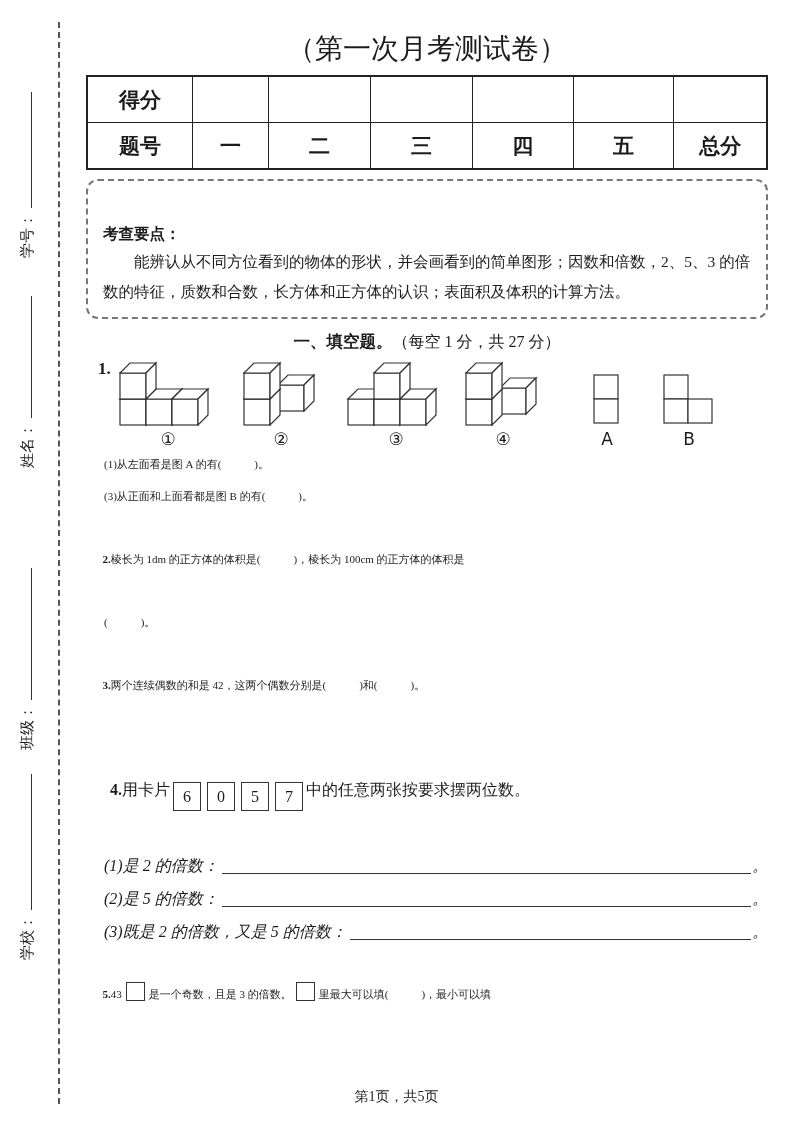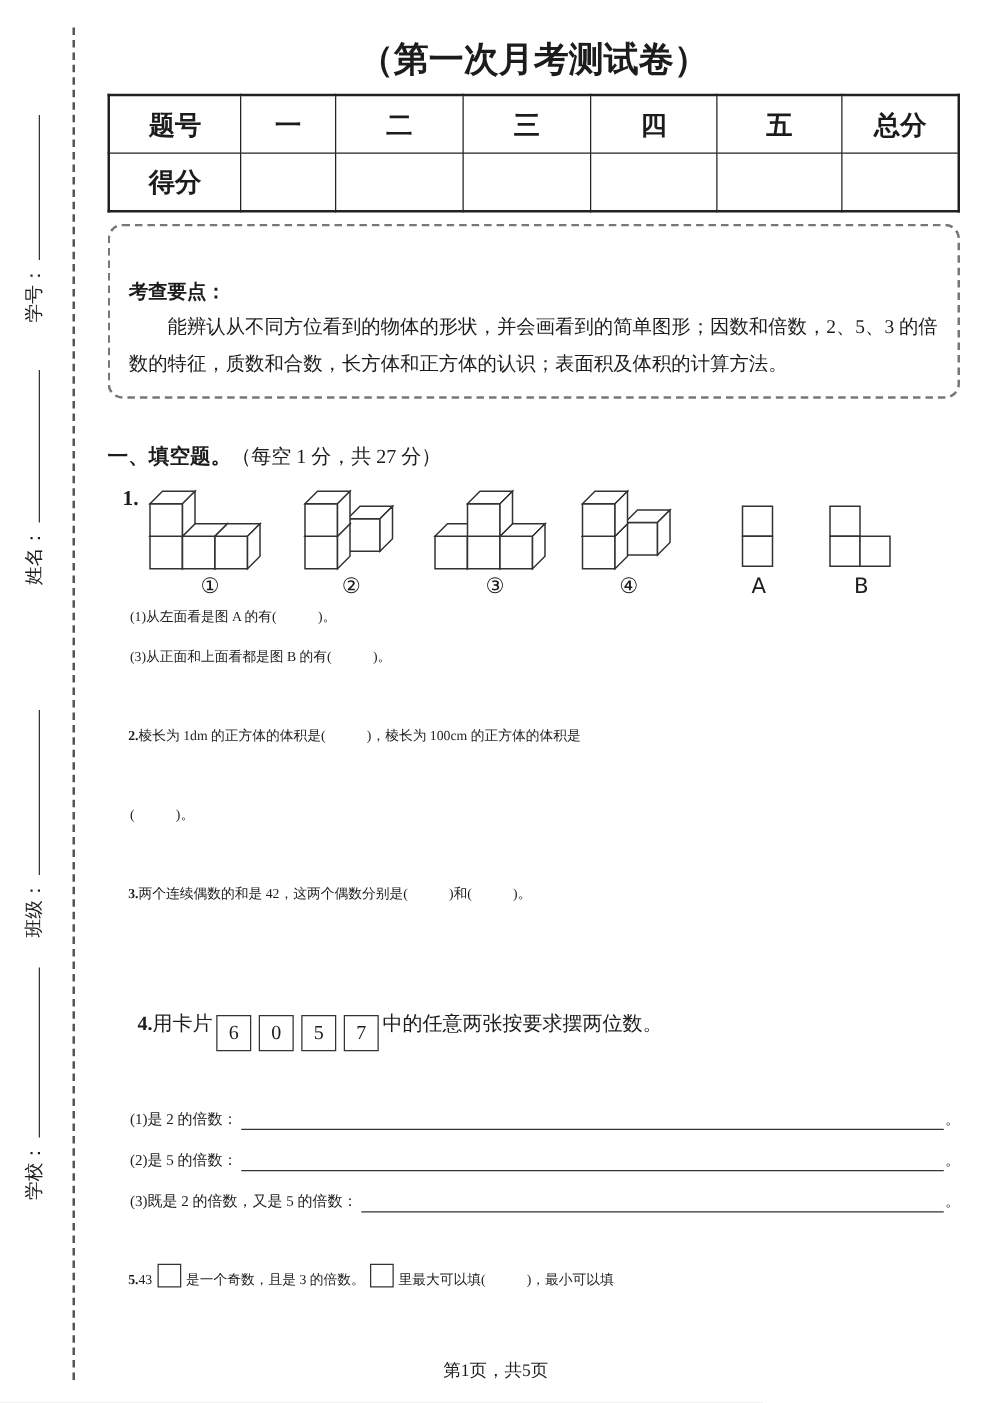--- a/index.html
+++ b/index.html
@@ -6,53 +6,53 @@
   .page{position:relative;width:793px;height:1122px;background:#ffffff;margin:0 auto;
         font-family:"Liberation Serif","DejaVu Serif",serif;color:#1c1c1c;overflow:hidden;}
   
   .dashed-v{position:absolute;left:58px;top:22px;height:1082px;border-left:2px dashed #555;}
   .margin-field{position:absolute;left:18px;transform:rotate(-90deg);transform-origin:0 0;
         font-size:15px;white-space:nowrap;display:flex;align-items:baseline;gap:5px;}
   .m-line{display:inline-block;border-bottom:1.3px solid #333;height:13px;}
   
   .main{position:absolute;left:86px;top:20px;width:682px;}
   .title{font-size:37px;font-weight:bold;text-align:center;margin:0;line-height:54px;letter-spacing:1px;}
-  .subtitle{font-size:28px;font-weight:bold;text-align:center;margin:8px 0 0;line-height:42px;}
+  .subtitle{font-size:28px;font-weight:normal;text-align:center;margin:8px 0 0;line-height:42px;}
   .meta{text-align:right;font-size:15px;margin-top:20px;line-height:20px;padding-right:2px;}
   
   table.score{border-collapse:collapse;width:100%;margin-top:5px;table-layout:fixed;border:2px solid #222;}
   table.score td{border:1px solid #222;height:43px;text-align:center;font-size:21px;font-weight:bold;
         font-family:"Liberation Serif","DejaVu Serif",serif;}
   
   .kp{border:2px dashed #777;border-radius:12px;margin-top:9px;padding:8px 15px 10px;}
   .kp-title{font-weight:bold;font-size:15.5px;line-height:26px;margin-top:32px;}
   .kp-body{font-size:15.5px;line-height:30px;text-indent:2em;margin:0;}
   
-  .section-h{margin-top:31px;font-size:16px;line-height:30px;}
+  .section-h{margin-top:14px;font-size:16px;line-height:18px;text-align:center;}
   .section-h .bold{font-weight:bold;font-size:16.5px;}
   .qline{font-size:11px;line-height:31.5px;white-space:pre-wrap;}
   .qnum{font-weight:bold;}
   .ind1{padding-left:18px;}
   
   .figs{display:flex;align-items:flex-end;margin-top:4px;position:relative;padding-left:22px;}
   .q1num{position:absolute;left:12px;top:4px;font-weight:bold;font-size:17px;}
   .figcol{display:flex;flex-direction:column;align-items:center;}
   .flabel{font-size:17px;line-height:20px;margin-top:2px;font-family:"DejaVu Sans","Liberation Sans",sans-serif;}
   .figs svg{display:block;}
   .figs path,.figs rect{fill:#ffffff;stroke:#333;stroke-width:1.2;}
   .ml10{margin-left:10px;}.ml24{margin-left:24px;}.ml26{margin-left:26px;}
   .ml18{margin-left:18px;}.ml50{margin-left:50px;}.ml40{margin-left:40px;}
   
   .cardline{font-size:16px;line-height:38px;white-space:pre-wrap;}
   .card{display:inline-block;width:26px;height:27px;border:1.3px solid #333;text-align:center;
         line-height:27px;font-size:16px;margin:0 3px;vertical-align:-7px;background:#fff;}
   .sqbox{display:inline-block;width:17px;height:17px;border:1.3px solid #333;vertical-align:-3px;
         margin:0 4px;background:#fff;}
   
-  .fill-row{display:flex;font-size:12px;line-height:33px;white-space:pre-wrap;}
+  .fill-row{display:flex;font-size:16px;line-height:33px;white-space:pre-wrap;font-style:italic;}
   .uline{flex:1;border-bottom:1.2px solid #333;margin:0 1px 8px 3px;}
   .footer{position:absolute;bottom:16px;left:0;width:100%;text-align:center;font-size:14px;}
 </style>
 </head>
 <body>
 
 <div class="page">
 
   <div class="dashed-v"></div>
 
@@ -82,36 +82,36 @@
         <col style="width:15.5%">
           <col style="width:11.2%">
           <col style="width:15%">
         <col style="width:15%">
           <col style="width:14.8%">
           <col style="width:14.8%">
           <col>
       </colgroup>
       <tbody>
         <tr>
+          <td>得分</td>
+          <td></td>
+          <td></td>
+          <td></td>
+          <td></td>
+          <td></td>
+          <td></td>
+        </tr>
+        <tr>
           <td>题号</td>
           <td>一</td>
           <td>二</td>
           <td>三</td>
           <td>四</td>
           <td>五</td>
           <td>总分</td>
-        </tr>
-        <tr>
-          <td>得分</td>
-          <td></td>
-          <td></td>
-          <td></td>
-          <td></td>
-          <td></td>
-          <td></td>
         </tr>
       </tbody>
     </table>
 
     <div class="kp">
       <div class="kp-title">考查要点：</div>
       <p class="kp-body">能辨认从不同方位看到的物体的形状，并会画看到的简单图形；因数和倍数，2、5、3 的倍数的特征，质数和合数，长方体和正方体的认识；表面积及体积的计算方法。</p>
     </div>
 
     <div class="section-h">

